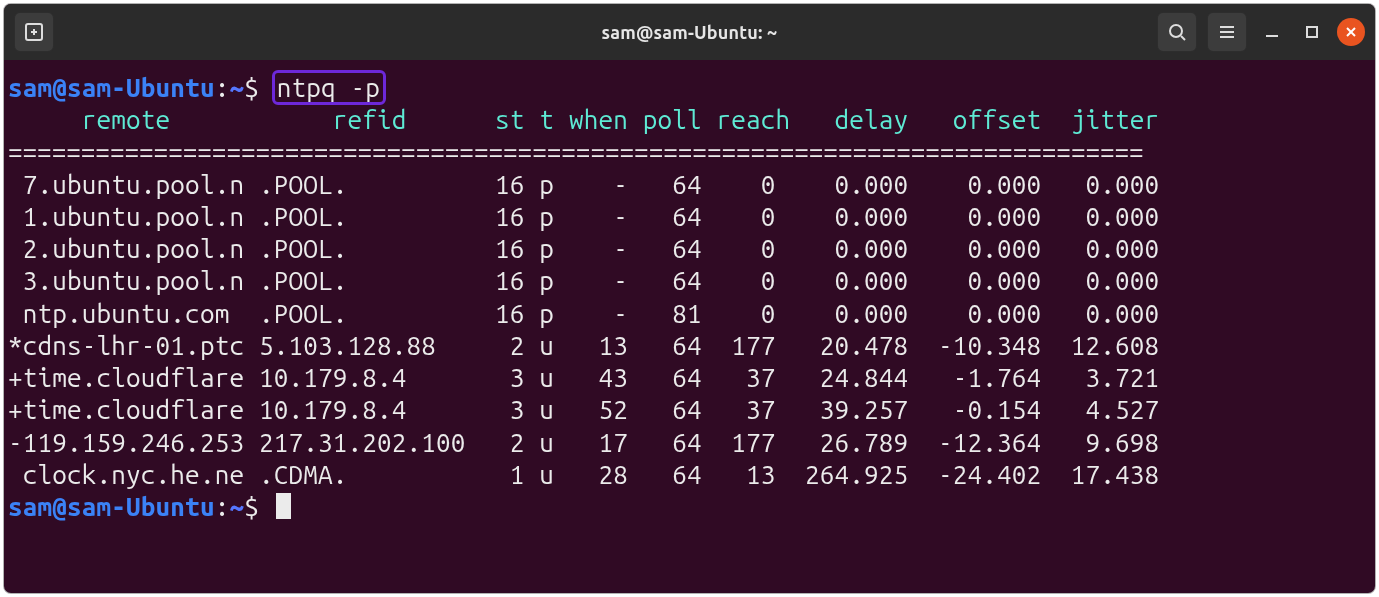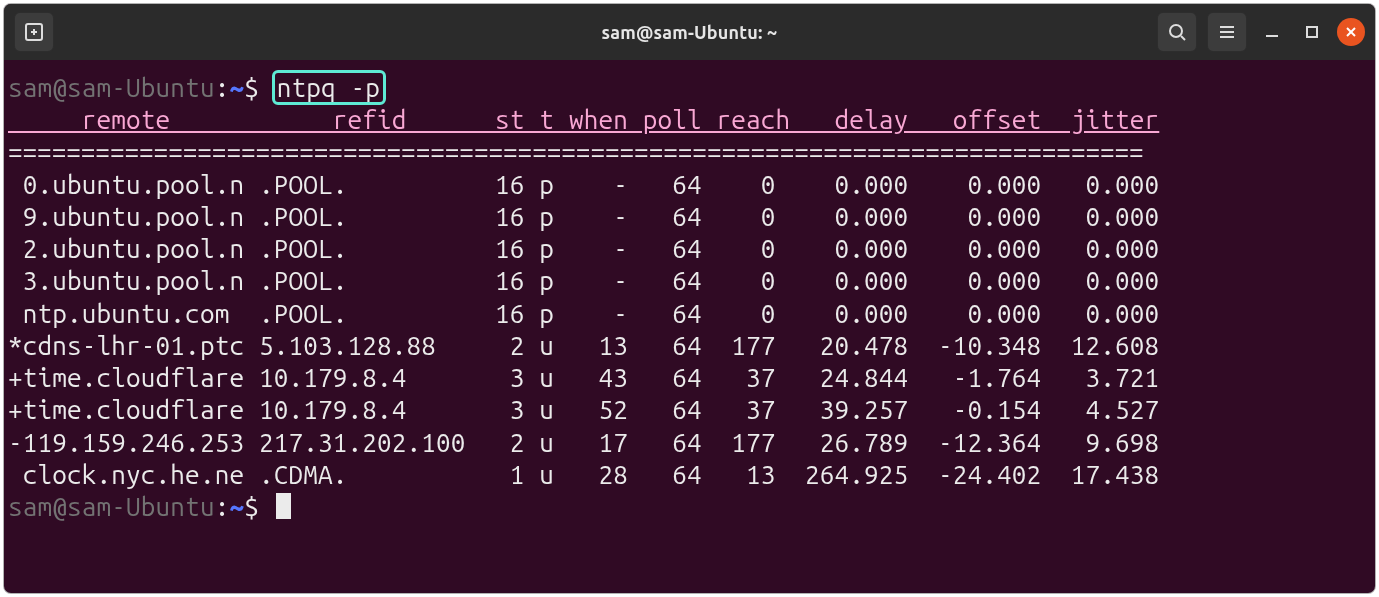--- a/index.html
+++ b/index.html
@@ -74,37 +74,37 @@
   .terminal {
     flex: 1;
     padding: 12px 4px 4px 4px;
     color: #ebebeb;
     font-size: 26px;
     line-height: 1.24;
     letter-spacing: 0.2px;
     white-space: pre;
     font-family: "Ubuntu Mono", "DejaVu Sans Mono", monospace;
   }
-  .prompt-user { color:#737373; font-weight:400; }
+  .prompt-user { color:#3b82f6; font-weight:700; }
   .prompt-path { color:#5577ff; font-weight:700; }
   .prompt-sep, .prompt-dollar { color:#ebebeb; }
   .hl-cmd {
-    border: 3px solid #5eead4;
+    border: 3px solid #6d28d9;
     border-radius: 6px;
     padding: 0 3px 0 2px;
     margin-left: -2px;
   }
   .cursor {
     display:inline-block;
     width: 15px; height: 26px;
     background: #ebebeb;
     vertical-align: -3px;
     margin-left: 2px;
   }
-  .hdr-line { color:#f9a8d4;text-decoration:underline; }
+  .hdr-line { color:#5eead4; }
   .sep-line { color:#ebebeb; letter-spacing:0px; }
   svg { display:block; }
 </style>
 </head>
 <body>
 
 <div class="window">
 
   <div class="titlebar" style="position:relative;">
     <div class="titlebar-left">
@@ -148,25 +148,25 @@
           <line x1="3" y1="3" x2="11" y2="11"></line>
           <line x1="11" y1="3" x2="3" y2="11"></line>
         </svg>
       </div>
     </div>
   </div>
 
   <div class="terminal"><span><span class="prompt-user">sam@sam-Ubuntu</span><span class="prompt-sep">:</span><span class="prompt-path">~</span><span class="prompt-dollar">$</span> <span class="hl-cmd">ntpq -p</span></span>
 <span class="hdr-line">     remote           refid      st t when poll reach   delay   offset  jitter</span>
 <span class="sep-line">==============================================================================</span>
-<span> 0.ubuntu.pool.n .POOL.          16 p    -   64    0    0.000    0.000   0.000</span>
-<span> 9.ubuntu.pool.n .POOL.          16 p    -   64    0    0.000    0.000   0.000</span>
+<span> 7.ubuntu.pool.n .POOL.          16 p    -   64    0    0.000    0.000   0.000</span>
+<span> 1.ubuntu.pool.n .POOL.          16 p    -   64    0    0.000    0.000   0.000</span>
 <span> 2.ubuntu.pool.n .POOL.          16 p    -   64    0    0.000    0.000   0.000</span>
 <span> 3.ubuntu.pool.n .POOL.          16 p    -   64    0    0.000    0.000   0.000</span>
-<span> ntp.ubuntu.com  .POOL.          16 p    -   64    0    0.000    0.000   0.000</span>
+<span> ntp.ubuntu.com  .POOL.          16 p    -   81    0    0.000    0.000   0.000</span>
 <span>*cdns-lhr-01.ptc 5.103.128.88     2 u   13   64  177   20.478  -10.348  12.608</span>
 <span>+time.cloudflare 10.179.8.4       3 u   43   64   37   24.844   -1.764   3.721</span>
 <span>+time.cloudflare 10.179.8.4       3 u   52   64   37   39.257   -0.154   4.527</span>
 <span>-119.159.246.253 217.31.202.100   2 u   17   64  177   26.789  -12.364   9.698</span>
 <span> clock.nyc.he.ne .CDMA.           1 u   28   64   13  264.925  -24.402  17.438</span>
 <span><span class="prompt-user">sam@sam-Ubuntu</span><span class="prompt-sep">:</span><span class="prompt-path">~</span><span class="prompt-dollar">$</span> <span class="cursor"></span></span></div>
 
 </div>
 
 </body></html>

